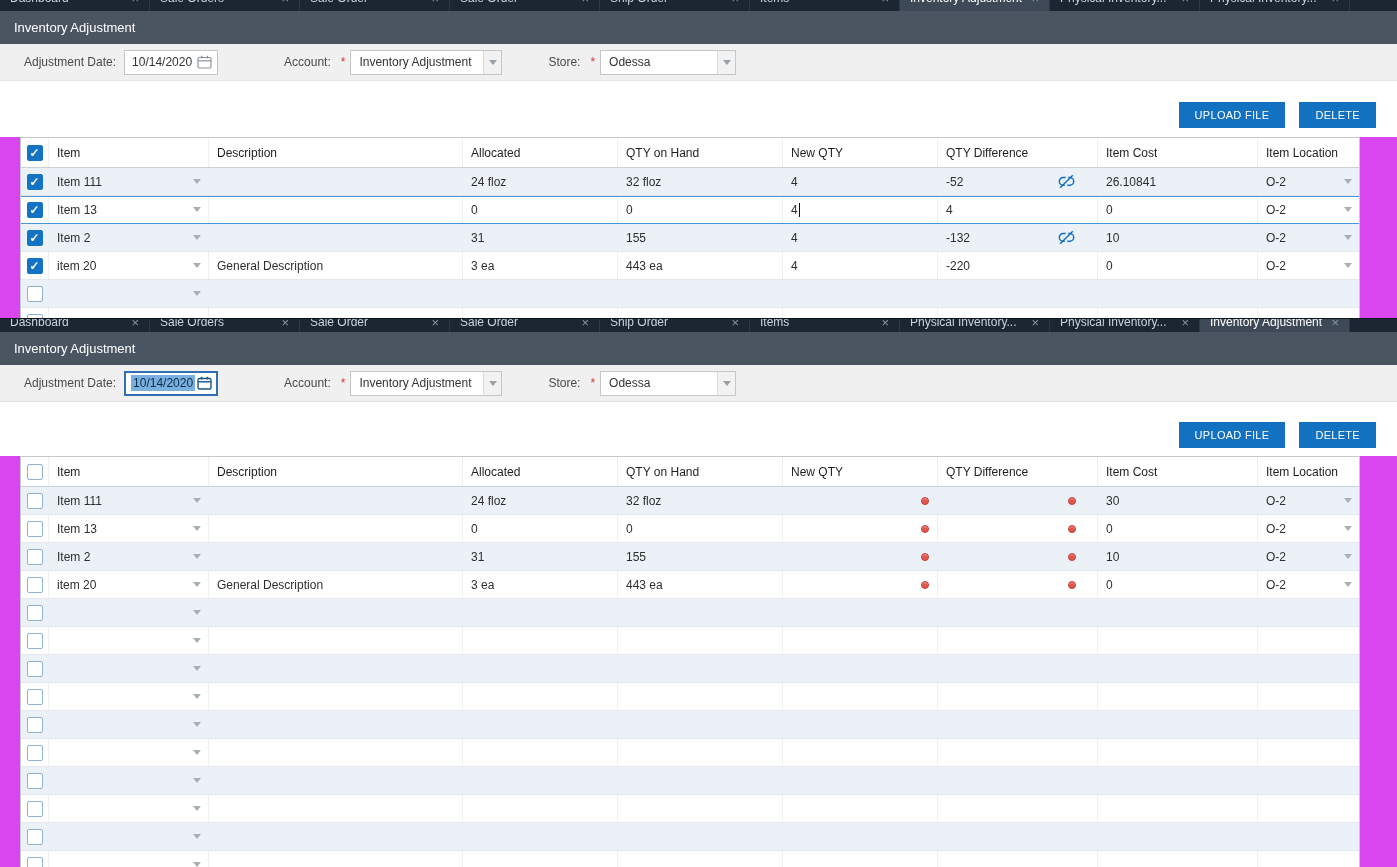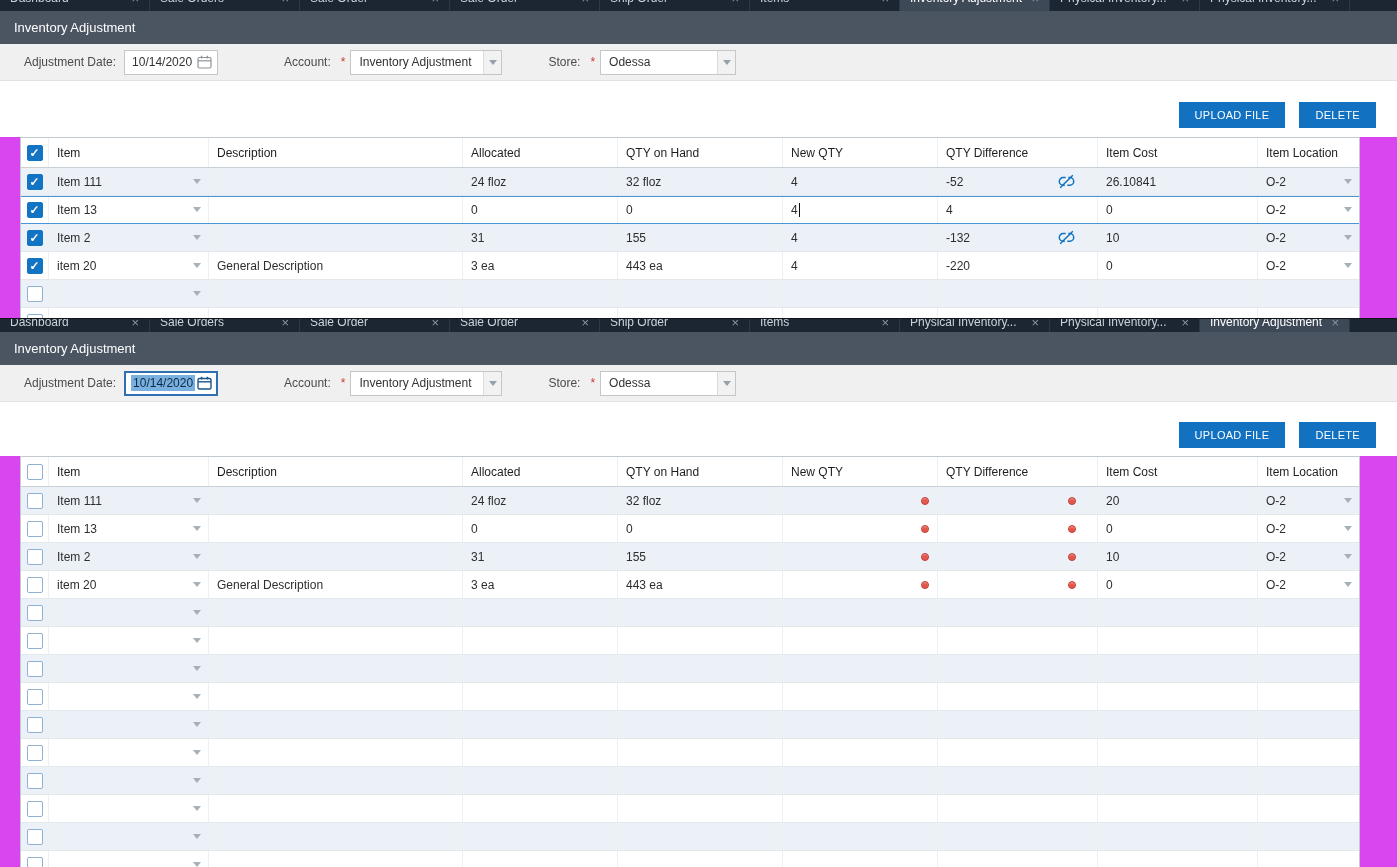--- a/index.html
+++ b/index.html
@@ -467,21 +467,21 @@
           </div>
           <div class="gcell c-new">
             <span class="cellval"></span>
             <span class="errdot"></span>
           </div>
           <div class="gcell c-diff">
             <span class="cellval"></span>
             <span class="errdot"></span>
           </div>
           <div class="gcell c-cost">
-            <span class="cellval">20</span>
+            <span class="cellval">30</span>
           </div>
           <div class="gcell c-loc">
             <span class="cellval">O-2</span>
             <span class="cell-arrow"></span>
           </div>
         </div>
         <div class="grow">
           <div class="gcell c-cb">
             <span class="cbx"></span>
           </div>

